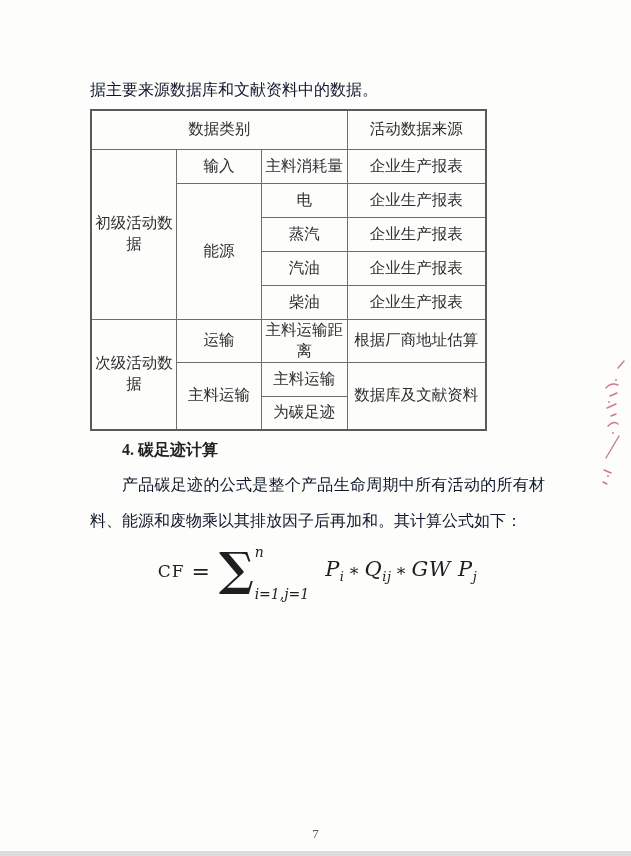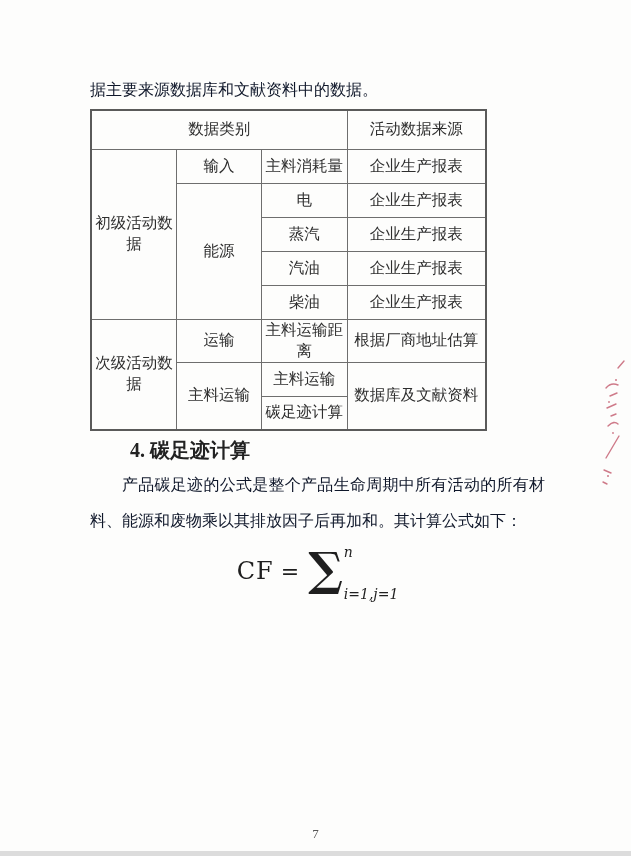--- a/index.html
+++ b/index.html
@@ -50,38 +50,38 @@
     color: #2e2e2e;
     height: 34px;
     padding: 0 2px;
   }
   table.data-table tr.header-row td { height: 39px; }
   .col1 { width: 111px; margin-left: 20px; }
   .col2 { width: 77px; }
   .col3 { width: 128px; }
   .col4 { width: 139px; margin-left: 27px; }
   .section-heading {
-    font-size: 20px;
+    font-size: 16px;
     font-weight: bold;
     line-height: 26px;
     margin-top: 6px;
     text-indent: 2em;
     color: #222;
   }
   .para-after-heading { margin-top: 4px; }
   .formula {
     height: 60px;
     margin-top: 2px;
     display: flex;
     align-items: center;
     justify-content: center;
     font-family: "DejaVu Serif", "Liberation Serif", serif;
     color: #1f1f1f;
   }
-  .f-lhs { font-size: 24px; letter-spacing: 1px; }
+  .f-lhs { font-size: 17px; letter-spacing: 1px; }
   .f-eq { font-size: 22px; margin: 0 9px 0 7px; }
   .f-sigma {
     font-size: 46px;
     line-height: 52px;
     font-weight: bold;
     transform: translateY(-2px);
   }
   .f-limits {
     display: flex;
     flex-direction: column;
@@ -172,37 +172,38 @@
         <td>运输</td>
         <td>主料运输距离</td>
         <td>根据厂商地址估算</td>
       </tr>
       <tr>
         <td rowspan="2">主料运输</td>
         <td>主料运输</td>
         <td rowspan="2">数据库及文献资料</td>
       </tr>
       <tr>
-        <td>碳足迹计算</td>
+        <td>为碳足迹</td>
       </tr>
     </tbody>
       </table>
 
     <div class="section-heading">4. 碳足迹计算</div>
 
     <p class="para indent para-after-heading">产品碳足迹的公式是整个产品生命周期中所有活动的所有材料、能源和废物乘以其排放因子后再加和。其计算公式如下：</p>
 
     <div class="formula">
       <span class="f-lhs">CF</span>
       <span class="f-eq">=</span>
       <span class="f-sigma">∑</span>
       <span class="f-limits">
         <span class="f-upper">n</span>
         <span class="f-lower">i=1,j=1</span>
       </span>
+      <span class="f-terms"><span>P</span><sub>i</sub><span class="f-op">∗</span><span>Q</span><sub>ij</sub><span class="f-op">∗</span><span>GW P</span><sub>j</sub></span>
     </div>
 
 
   </div>
 
   <svg class="red-annotation" viewBox="0 0 32 135" xmlns="http://www.w3.org/2000/svg">
     <g stroke="#c35a6d" stroke-width="1.4" fill="none" stroke-linecap="round">
       <path d="M22 10 l6 -7"></path>
       <path d="M10 30 q5 -6 12 -3"></path>
       <path d="M14 38 l7 -3"></path>

